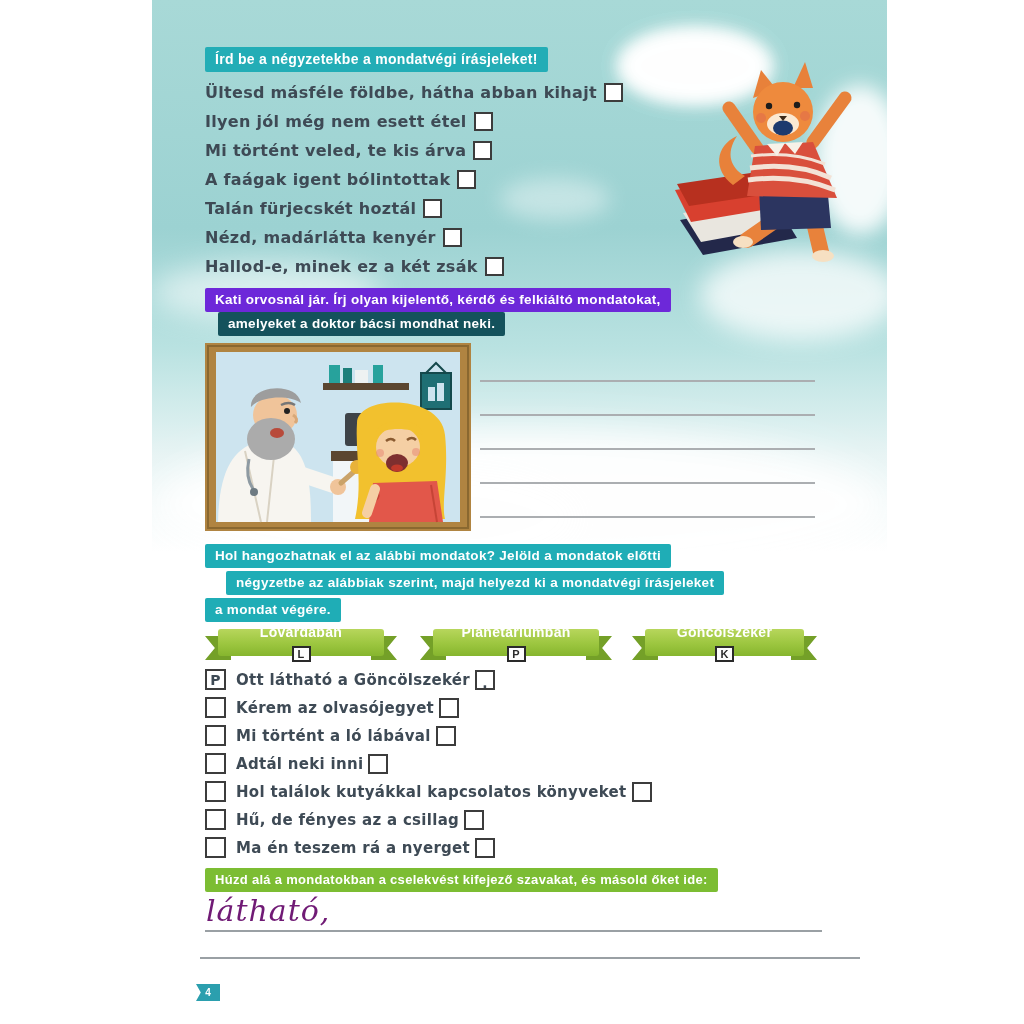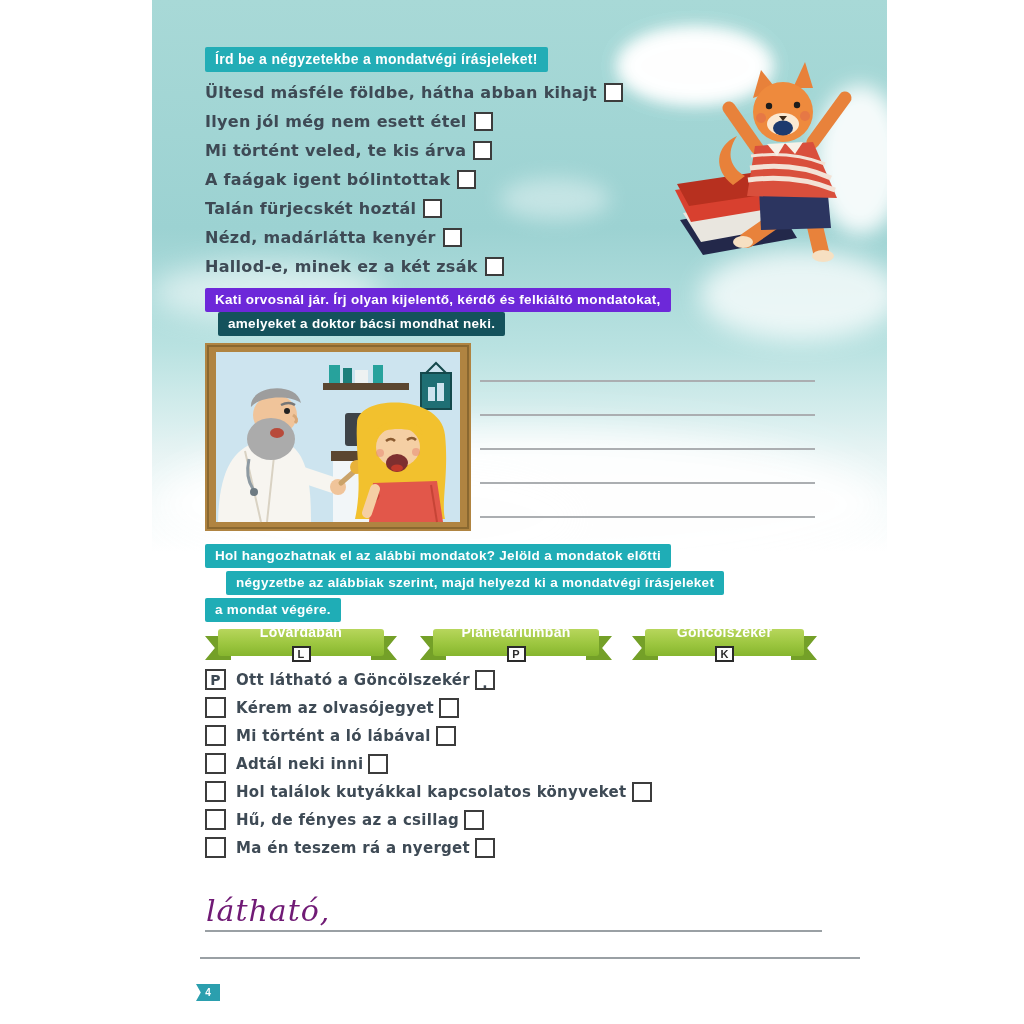--- a/index.html
+++ b/index.html
@@ -286,20 +286,23 @@
       <span>Hű, de fényes az a csillag</span>
       <span class="endbox"></span>
     </div>
     <div class="row">
       <span class="prebox"></span>
       <span>Ma én teszem rá a nyerget</span>
       <span class="endbox"></span>
     </div>
   </div>
 
+  <div class="banner b4">
+    <span>Húzd alá a mondatokban a cselekvést kifejező szavakat, és másold őket ide:</span>
+  </div>
   <div class="answer-word">látható,</div>
   <div class="wline" style="left:205px;top:930px;width:617px;border-top-color:#9aa0a4;"></div>
   <div class="wline" style="left:200px;top:957px;width:660px;border-top-color:#9aa0a4;"></div>
 
   <div class="page-badge">
     <span>4</span>
   </div>
 
 </div>
 

